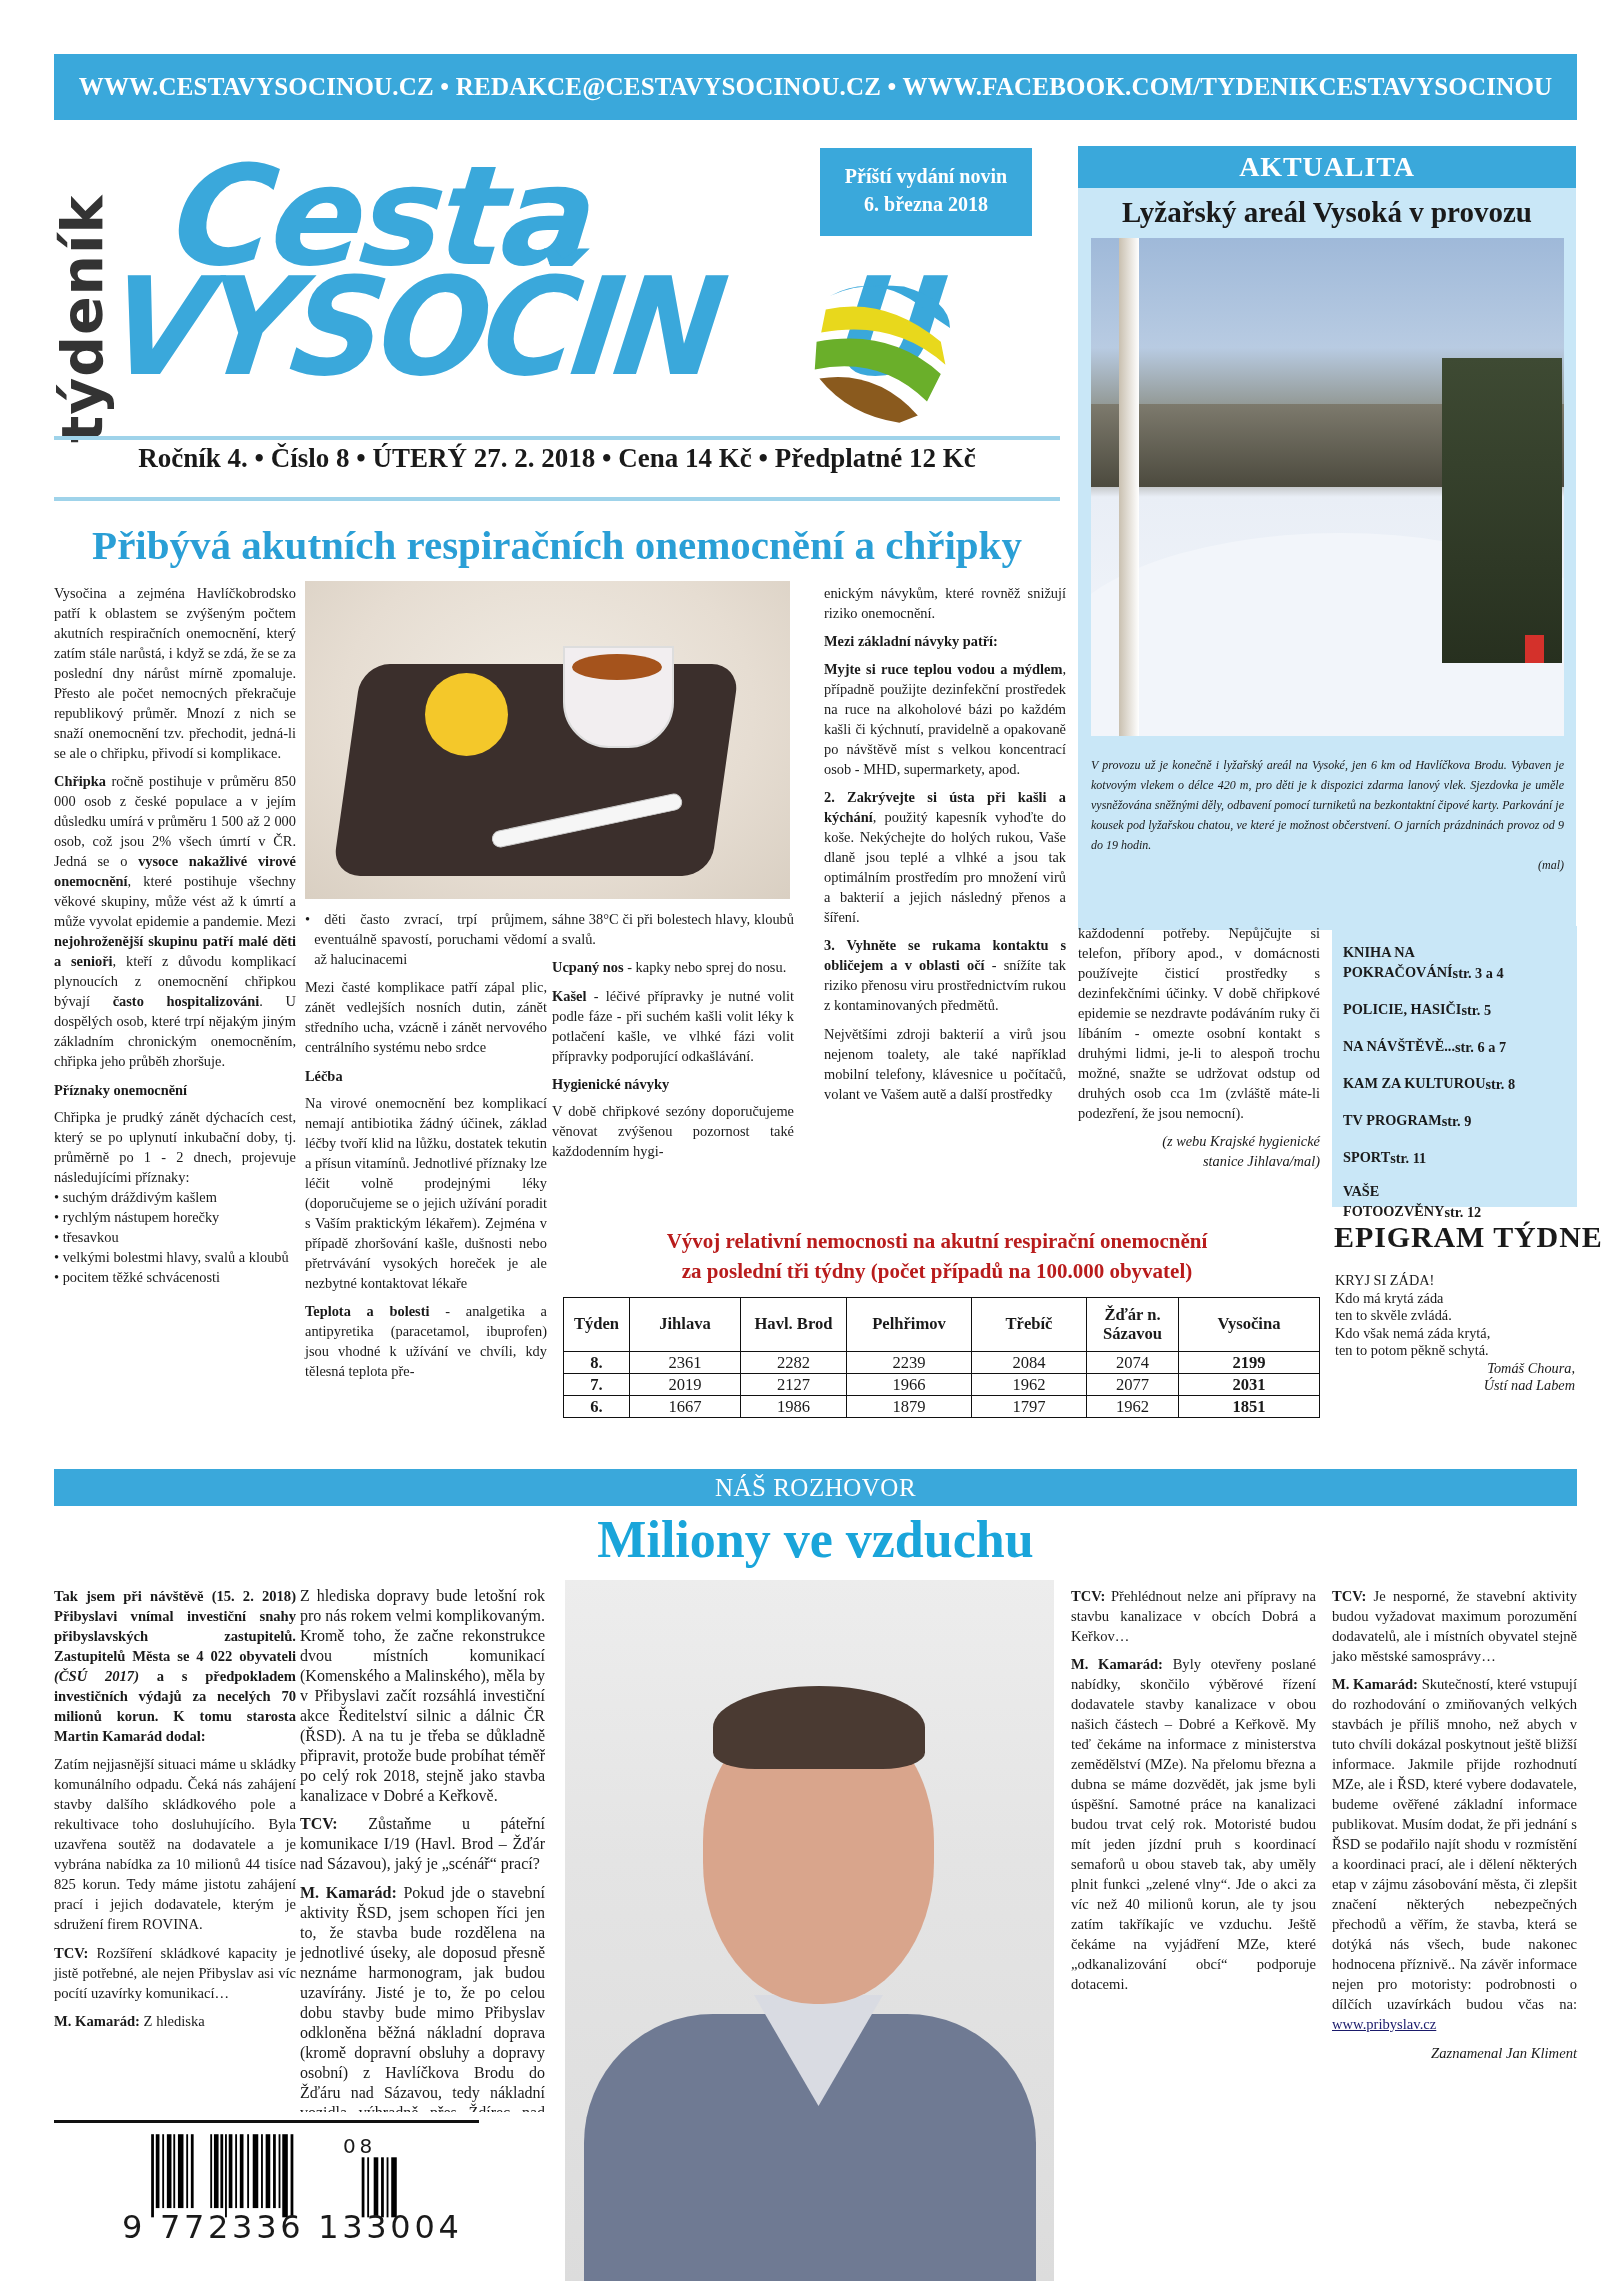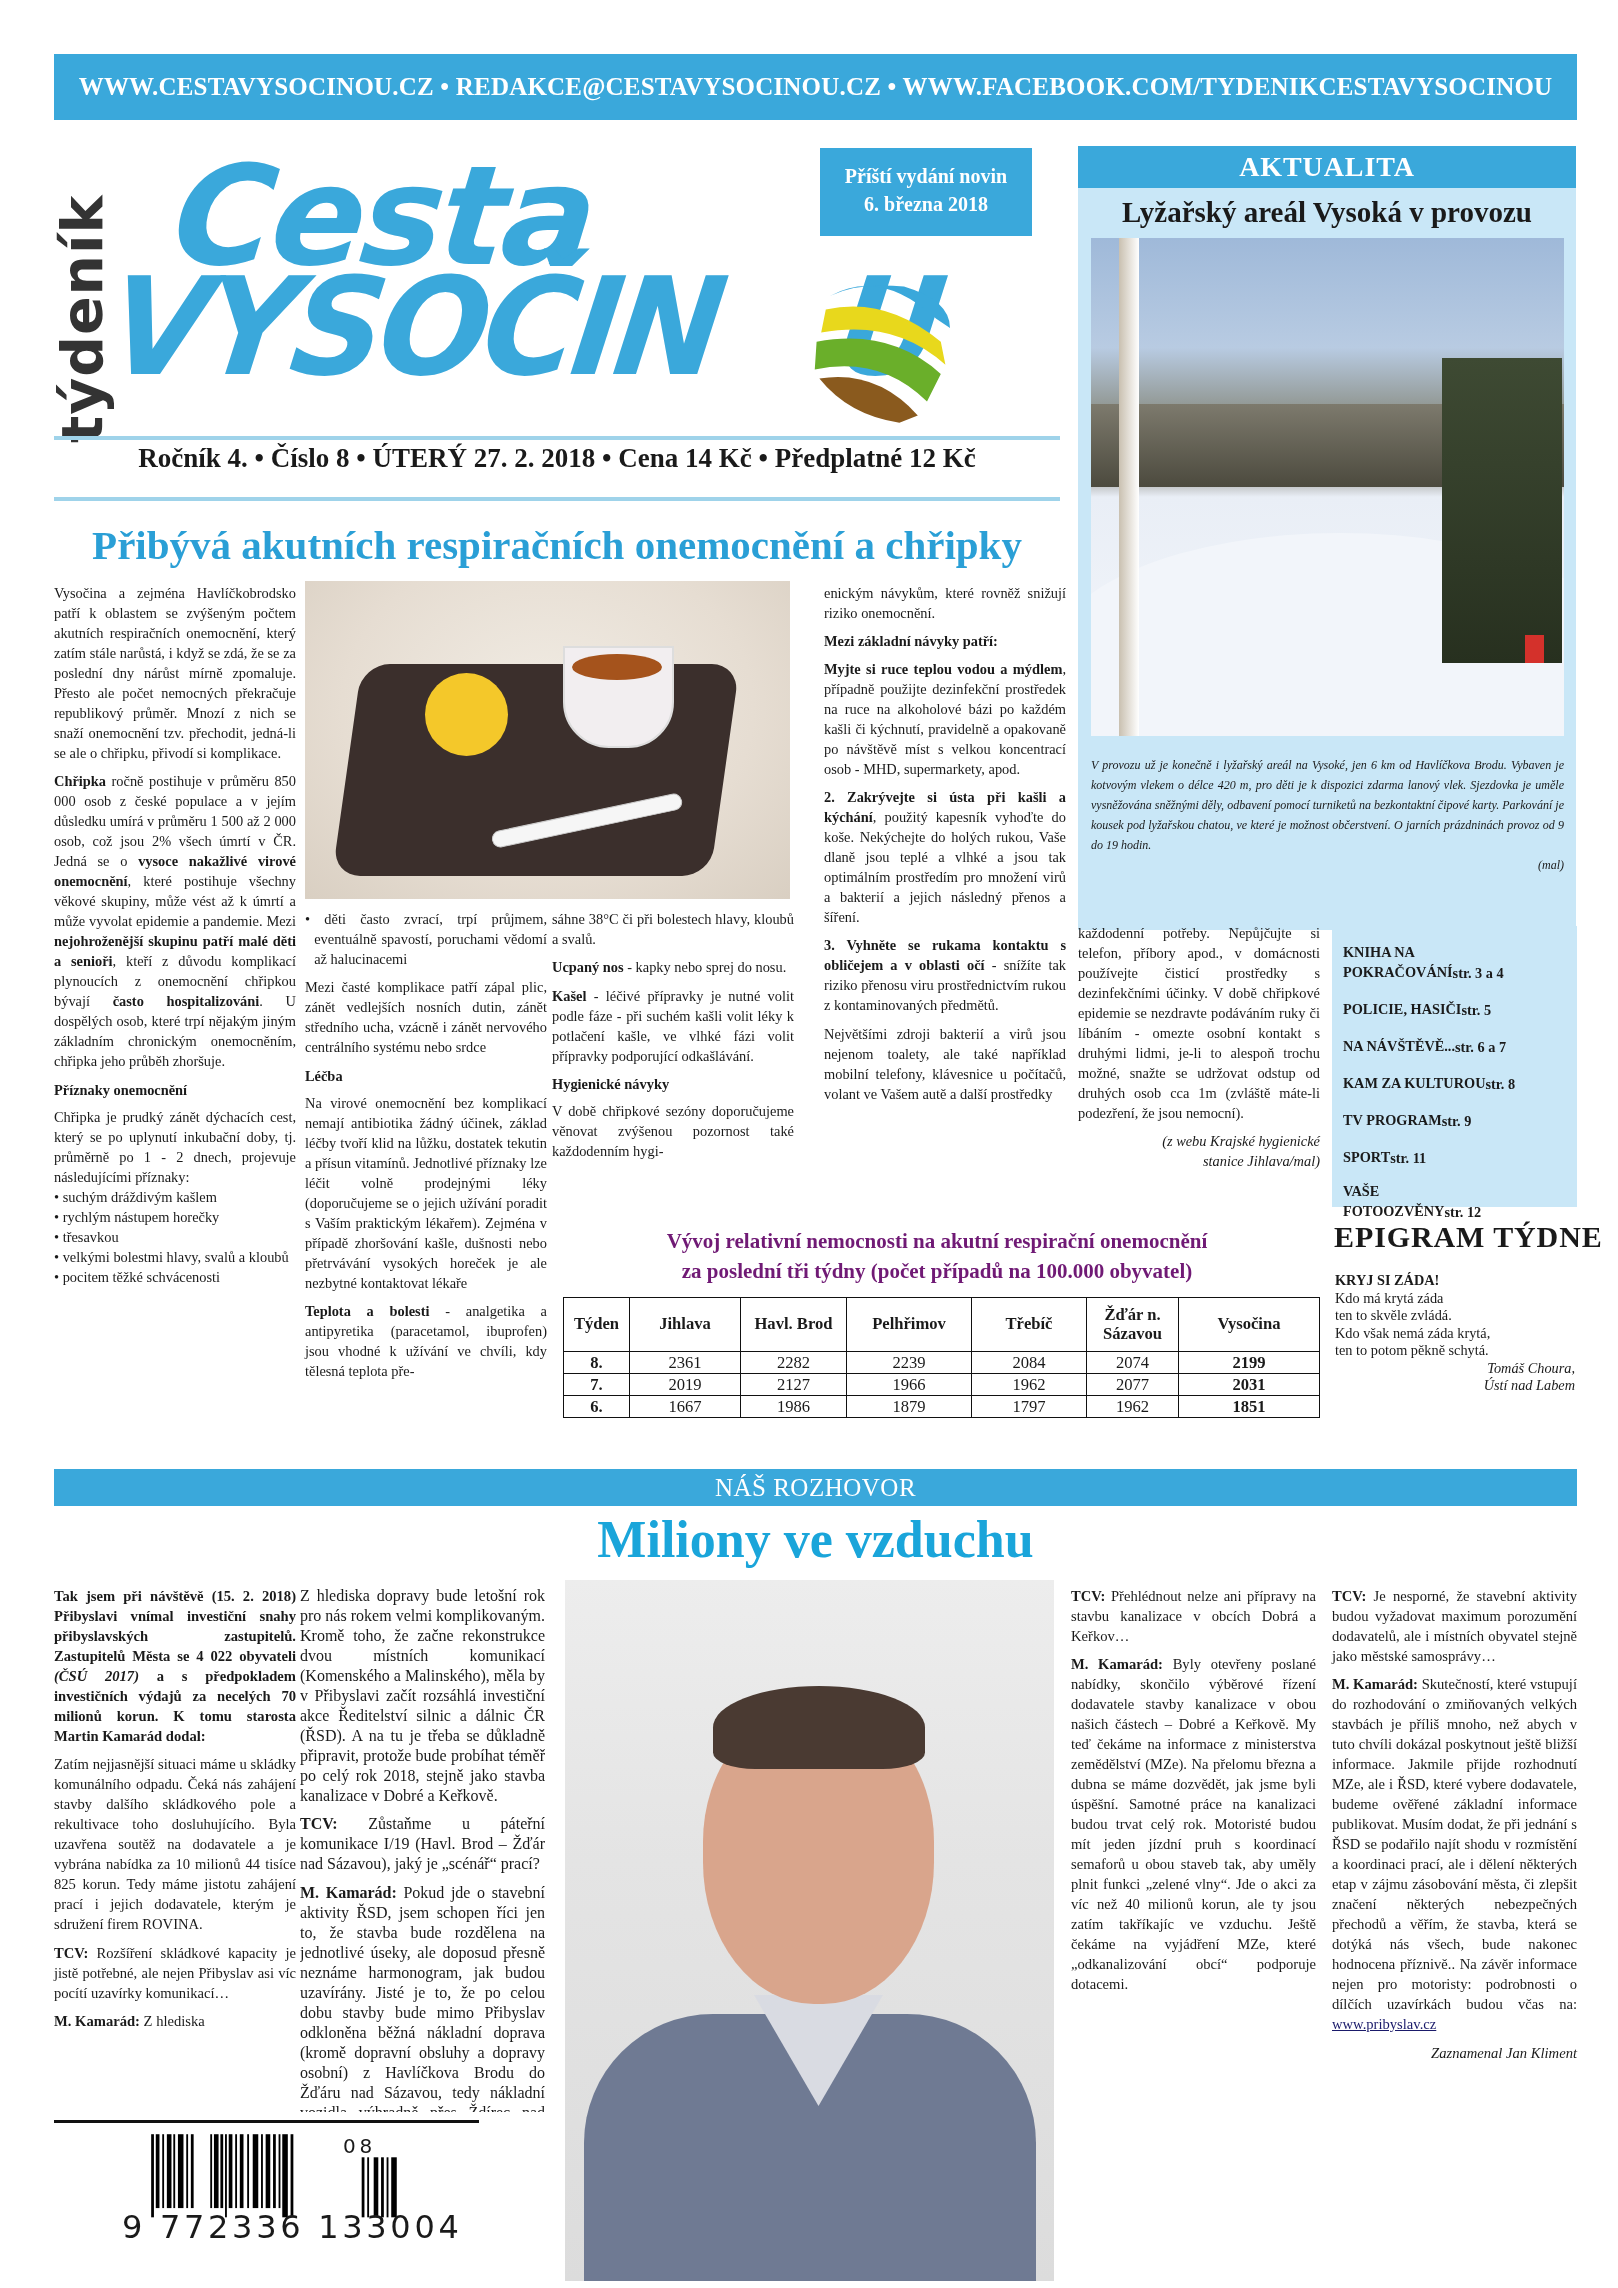--- a/index.html
+++ b/index.html
@@ -51,36 +51,36 @@
 
   .photo-tea { left: 305px; top: 581px; width: 485px; height: 318px; overflow: hidden;
     background: radial-gradient(ellipse at 50% 40%, #f1ece4 0%, #e6ddd2 60%, #d9cfc2 100%); }
   .tray { position: absolute; left: 42px; top: 83px; width: 378px; height: 212px; background: #3b2f2c; border-radius: 28px; transform: skewX(-8deg); }
   .lemon { position: absolute; left: 120px; top: 92px; width: 83px; height: 83px; border-radius: 50%; background: #f4c82a; }
   .cup { position: absolute; left: 258px; top: 65px; width: 111px; height: 102px; border-radius: 0 0 46px 46px; background: #f2eef0; border: 2.8px solid #ddd; }
   .tea { position: absolute; left: 7.4px; top: 5.5px; width: 90px; height: 26px; border-radius: 50%; background: #a5531c; }
   .thermo { position: absolute; left: 185px; top: 231px; width: 194px; height: 16.6px; border-radius: 8.3px; background: #f6f6f6; transform: rotate(-12deg); border: 0.9px solid #ccc; }
 
   
-  .tbl-title { left: 554px; top: 1227px; width: 766px; text-align: center; color: #701a75; font-weight: bold; font-size: 21px; line-height: 29.5px; }
+  .tbl-title { left: 554px; top: 1227px; width: 766px; text-align: center; color: #b91c1c; font-weight: bold; font-size: 21px; line-height: 29.5px; }
   table.stats { position: absolute; left: 563px; top: 1297px; width: 757px; border-collapse: collapse; font-size: 16.6px; }
   table.stats th, table.stats td { border: 1.8px solid #111; text-align: center; }
   table.stats th { height: 54px; font-weight: bold; line-height: 18.5px; }
   table.stats td { height: 22px; }
   table.stats td.b { font-weight: bold; }
 
   
   .toc { left: 1332px; top: 926px; width: 245px; height: 281px; background: #c9e7f7; padding: 7.4px 11px; }
   .toc-row { display: flex; justify-content: flex-start; align-items: flex-end; font-weight: bold; font-size: 14.3px; height: 37px; padding-bottom: 5.5px; }
   .toc-row.tall { height: 54px; }
   .toc-row .lbl { line-height: 20px; }
 
   .epigram-title { left: 1334px; top: 1220px; font-weight: bold; font-size: 30px; letter-spacing: 0.9px; }
   .epigram { left: 1335px; top: 1272px; width: 240px; font-size: 14.3px; line-height: 17.5px; }
-  .epigram .t { font-weight: bold; }
+  .epigram .t { font-weight: normal; }
   .epigram .a { text-align: right; font-style: italic; }
 
   
   .nas-bar { left: 54px; top: 1469px; width: 1523px; height: 37px; background: #3aa8db; color: #fff; text-align: center;
     font-size: 25px; line-height: 37px; letter-spacing: 0.5px; }
   .int-title { left: 54px; top: 1510px; width: 1523px; text-align: center; color: #1aa5da; font-weight: bold; font-size: 52px; }
   .portrait { left: 565px; top: 1580px; width: 489px; height: 701px; overflow: hidden;
     background: linear-gradient(180deg, #ededed 0%, #e4e4e4 40%, #dcdcdc 100%); }
   .face { position: absolute; left: 138px; top: 129px; width: 231px; height: 295px; border-radius: 45% 45% 48% 48%; background: #d9a58c; }
   .hair { position: absolute; left: 148px; top: 106px; width: 212px; height: 83px; border-radius: 50% 50% 20% 20%; background: #4a3a32; }

